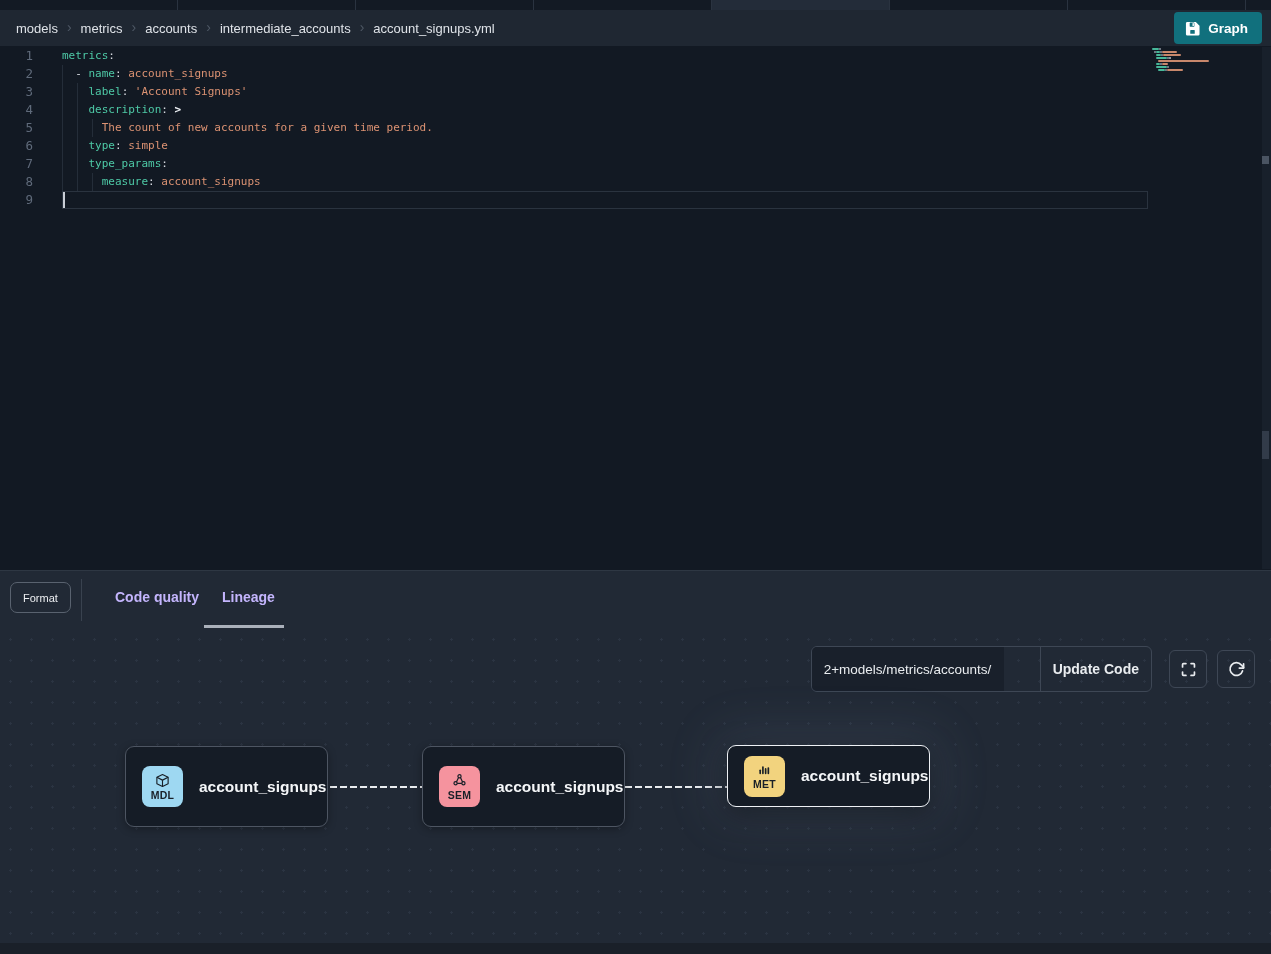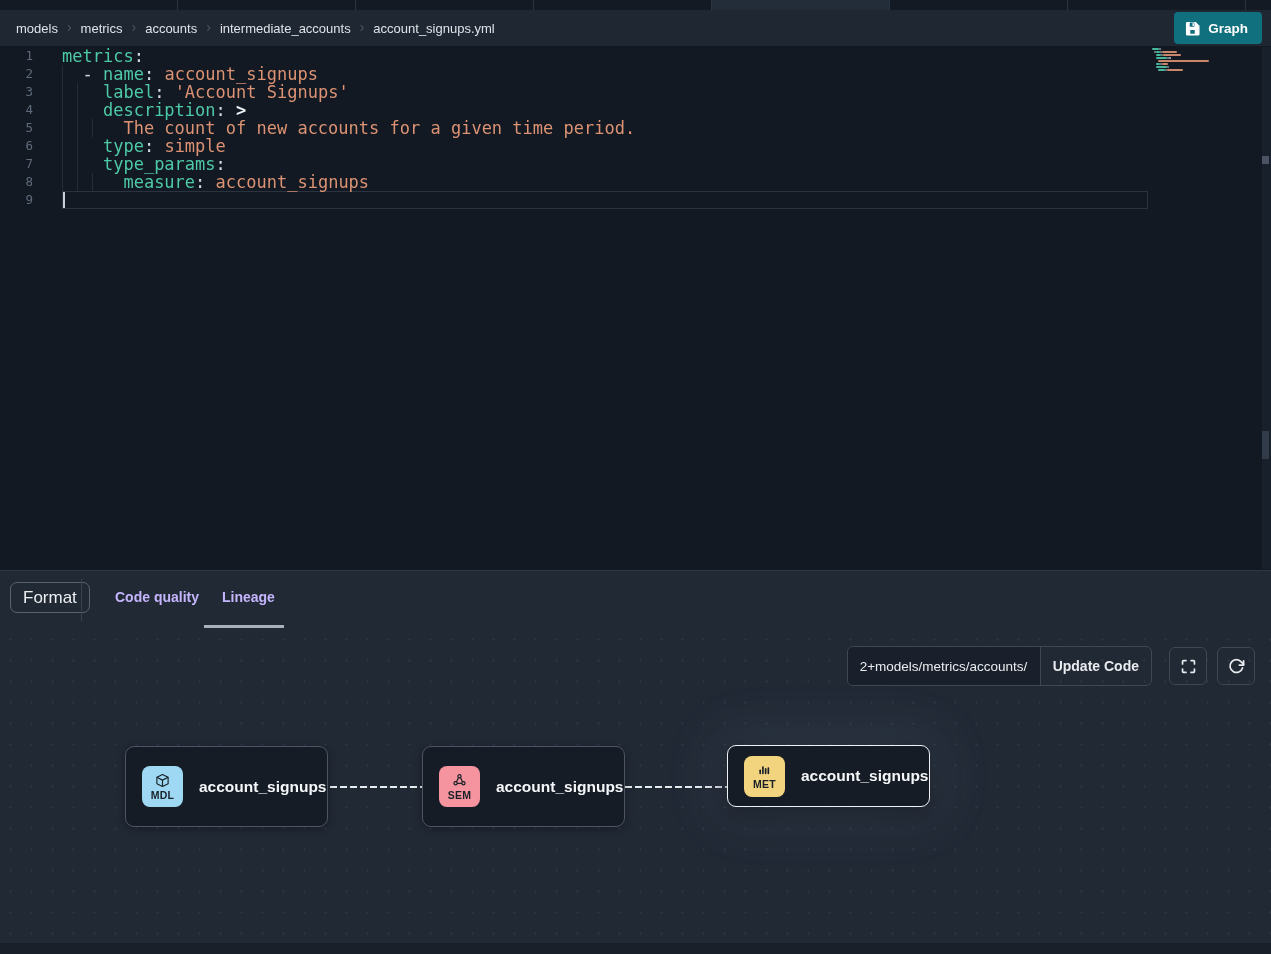--- a/index.html
+++ b/index.html
@@ -17,21 +17,21 @@
   .crumbs { display:flex; align-items:center; gap:9px; font-size:13px; color:#dfe3e8; }
   .crumb-sep { color:#4e5865; font-size:14px; line-height:1; transform:translateY(-1px); }
   .save-btn { position:absolute; right:9px; top:2px; height:32px; padding:0 14px 0 11px;
               border:none; border-radius:4px; color:#fff; font-size:13.5px; font-weight:700;
               display:flex; align-items:center; gap:8px; cursor:pointer; font-family:inherit; }
 
   
   .editor { position:relative; height:524px; background:#121923; font-family:"DejaVu Sans Mono", monospace; }
   .gutter { position:absolute; left:0; top:1px; width:33px; text-align:right;
             color:#5f6a7a; font-size:12.5px; line-height:18px; }
-  .code-lines { position:absolute; left:62px; top:1px; font-size:17px; line-height:18px; white-space:pre; color:#d6dae0; }
+  .code-lines { position:absolute; left:62px; top:1px; font-size:11px; line-height:18px; white-space:pre; color:#d6dae0; }
   .tok-k { color:#4ec9a6; }
   .tok-v { color:#dd9373; }
   .tok-s { color:#dd9373; }
   .tok-p { color:#d6dae0; }
   .tok-o { color:#eef1f5; font-weight:bold; }
   .guide { position:absolute; width:1px; background:#242d39; }
   .cur-line { position:absolute; left:62px; top:145px; width:1086px; height:18px; border:1px solid #2a333f; }
   .cursor { position:absolute; left:63px; top:146px; width:1.5px; height:16px; background:#c9ced6; }
 
   .minimap { position:absolute; left:1150px; top:0; width:112px; height:100%; }
@@ -45,29 +45,29 @@
 
   
   .panel { position:relative; height:384px; background:#212935; border-top:1px solid #2e3743; }
   .panel .dots { position:absolute; left:0; top:58px; right:0; bottom:11px;
         background-image:radial-gradient(circle, #2b3442 1px, transparent 1.2px);
         background-size:21px 21px; }
 
   .panel-tabs { position:relative; height:58px; }
   .format-btn { position:absolute; left:10px; top:11px; height:31px; padding:0 12px;
         background:transparent; border:1px solid #59626f; border-radius:7px; color:#eceef1;
-        font-size:17px; cursor:pointer; font-family:inherit; }
+        font-size:11px; cursor:pointer; font-family:inherit; }
   .vdivider { position:absolute; left:81px; top:8px; width:1px; height:42px; background:#39424f; }
   .ptab { position:absolute; top:18px; font-size:14px; font-weight:700; color:#c4b5fd; cursor:pointer; }
   .ptab.quality { left:115px; }
   .ptab.lineage { left:222px; }
   .tab-underline { position:absolute; left:204px; top:54px; width:80px; height:2.5px; background:#aab0ba; }
 
   .lin-toolbar { position:absolute; top:75px; right:16px; display:flex; align-items:center; gap:10px; }
-  .selector-group { display:flex; height:40px; border:1px solid #3e4755; border-radius:6px; overflow:hidden; margin-right:7px; }
+  .selector-group { display:flex; height:46px; border:1px solid #3e4755; border-radius:6px; overflow:hidden; margin-right:7px;gap:36px; }
   .selector-input { width:192px; height:100%; background:#19202b; border:none; outline:none;
         color:#e9ecef; font-size:13.5px; padding:0 4px 0 12px; font-family:inherit; }
   .update-btn { height:100%; padding:0 12px; background:transparent; border:none; border-left:1px solid #3e4755;
         color:#e9ecef; font-size:14px; font-weight:700; cursor:pointer; font-family:inherit; }
   .sq-btn { width:38px; height:38px; border:1px solid #3e4755; border-radius:6px; background:transparent;
         display:flex; align-items:center; justify-content:center; cursor:pointer; color:#e9ecef; }
 
   .edge { position:absolute; top:215px; height:1.5px;
         background:repeating-linear-gradient(90deg,#e9ecef 0 7px,transparent 7px 10px); }
   .edge.e1 { left:320px; width:102px; }

